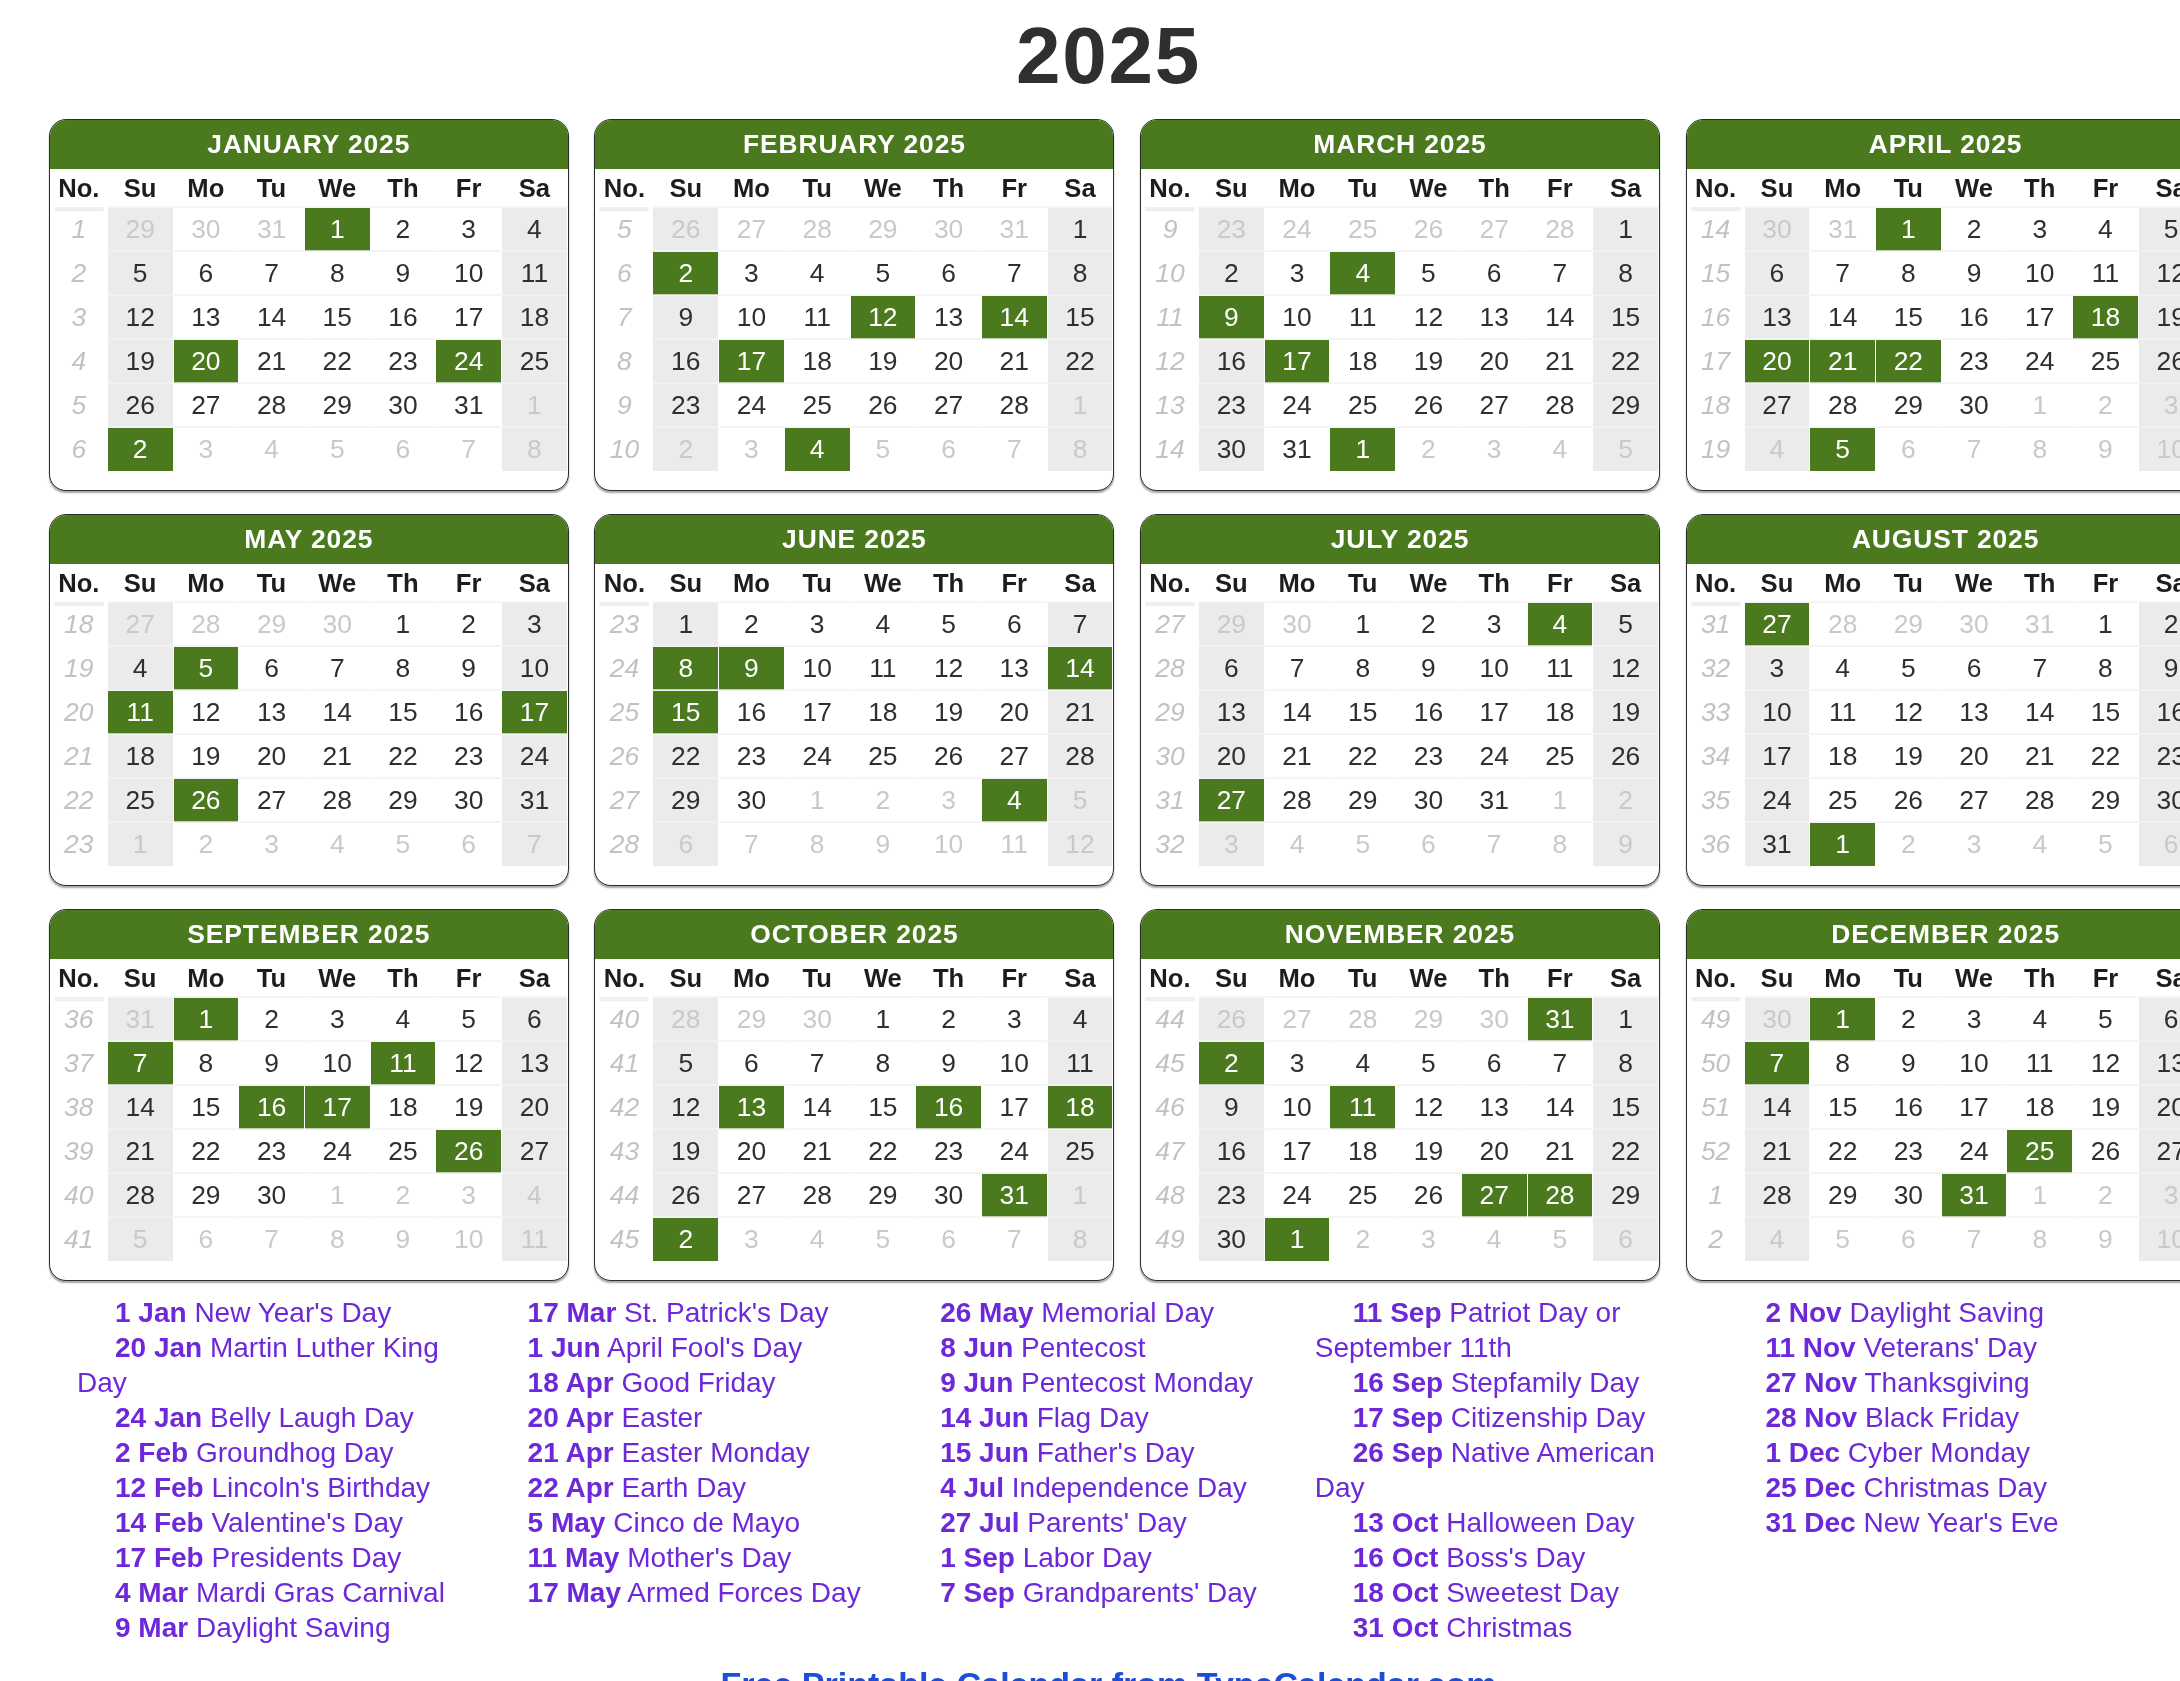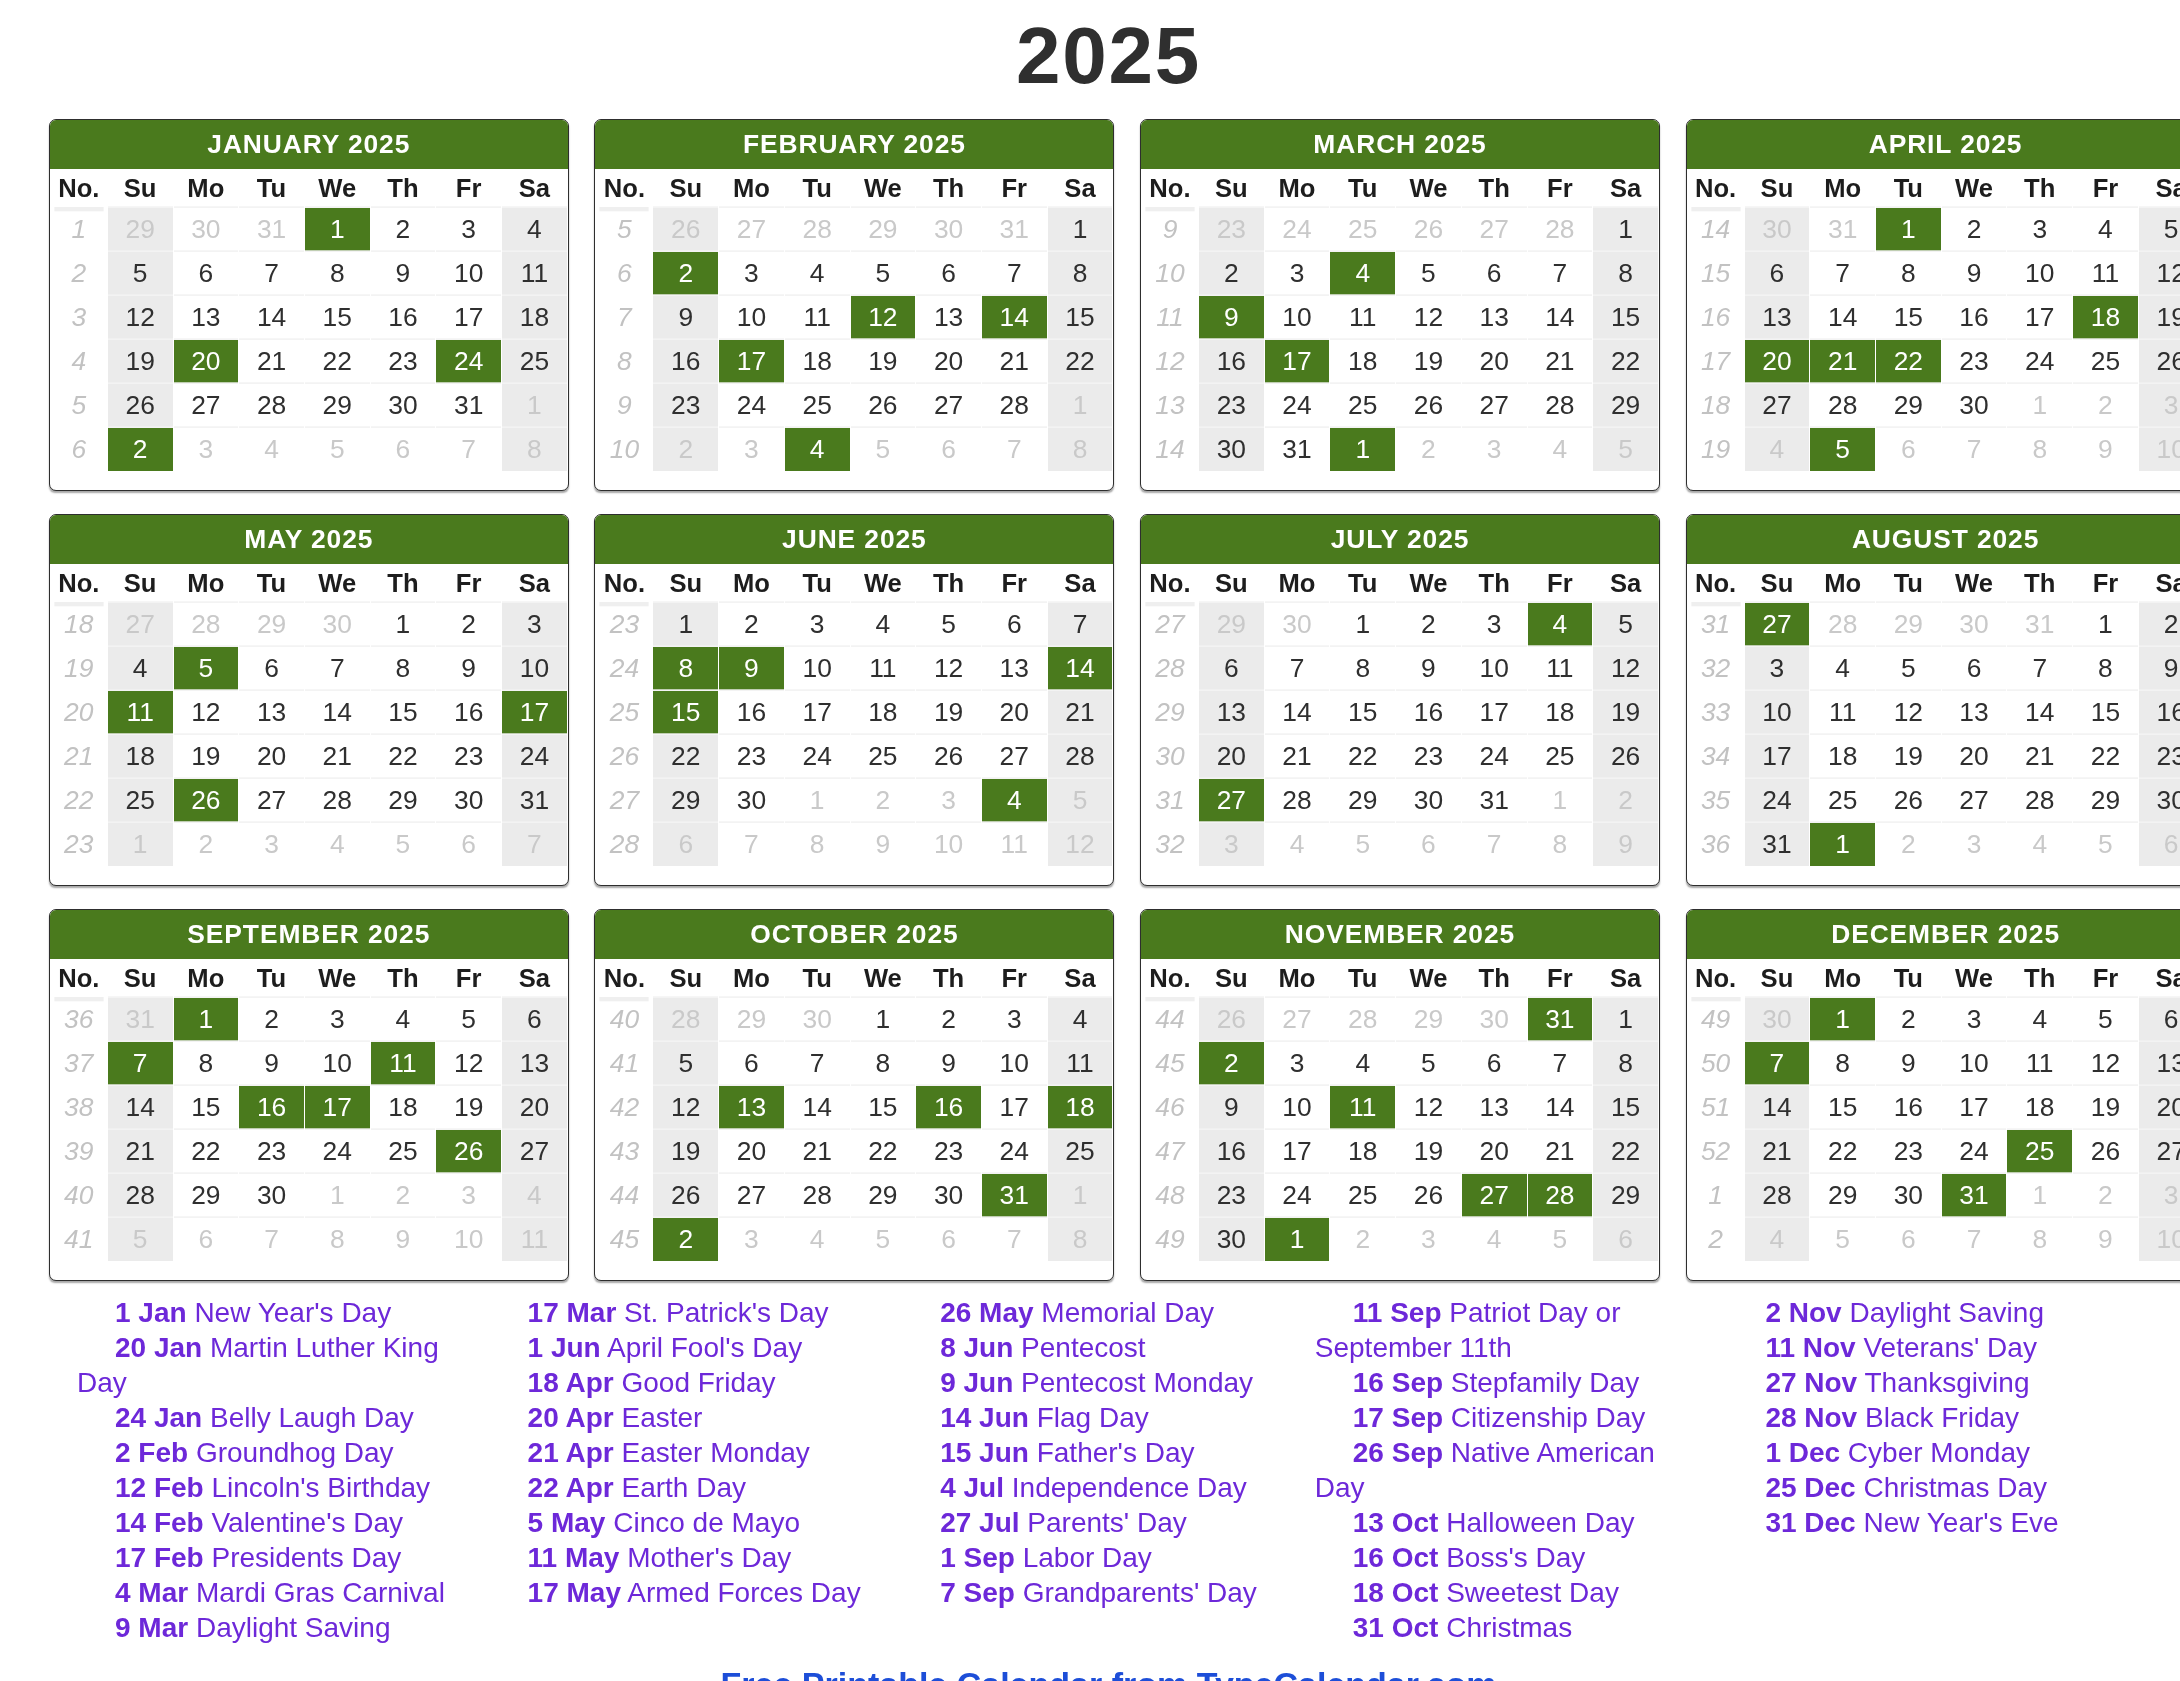--- a/index.html
+++ b/index.html
@@ -16,21 +16,21 @@
   .page{width:2181px;height:1681px;background:#fff;padding-left:36px;}
   .title{
     text-align:center;font-size:80px;font-weight:bold;color:#2f2f2f;
     letter-spacing:1.7px;padding-top:10.2px;height:119px;
   }
   .months-grid{
     display:grid;grid-template-columns:repeat(4,520px);grid-auto-rows:372px;
     column-gap:25.6px;row-gap:23px;padding:0 12.8px;
   }
   .month{
-    border:1.7px solid var(--cardborder);border-radius:7px;overflow:hidden;background:#fff;
+    border:1.7px solid var(--cardborder);border-radius:17px;overflow:hidden;background:#fff;
     box-shadow:0 2.6px 1.7px -0.9px rgba(0,0,0,.35);
   }
   .month-header{
     height:49px;background:var(--accent);color:#fff;display:flex;align-items:center;
     justify-content:center;font-weight:bold;font-size:26.4px;letter-spacing:0.9px;
   }
   table.cal{width:100%;border-collapse:separate;border-spacing:1.7px;table-layout:fixed;}
   table.cal col.no{width:56px;}
   table.cal th{
     font-size:25.6px;font-weight:bold;color:#1d1d1d;height:37px;text-align:center;

